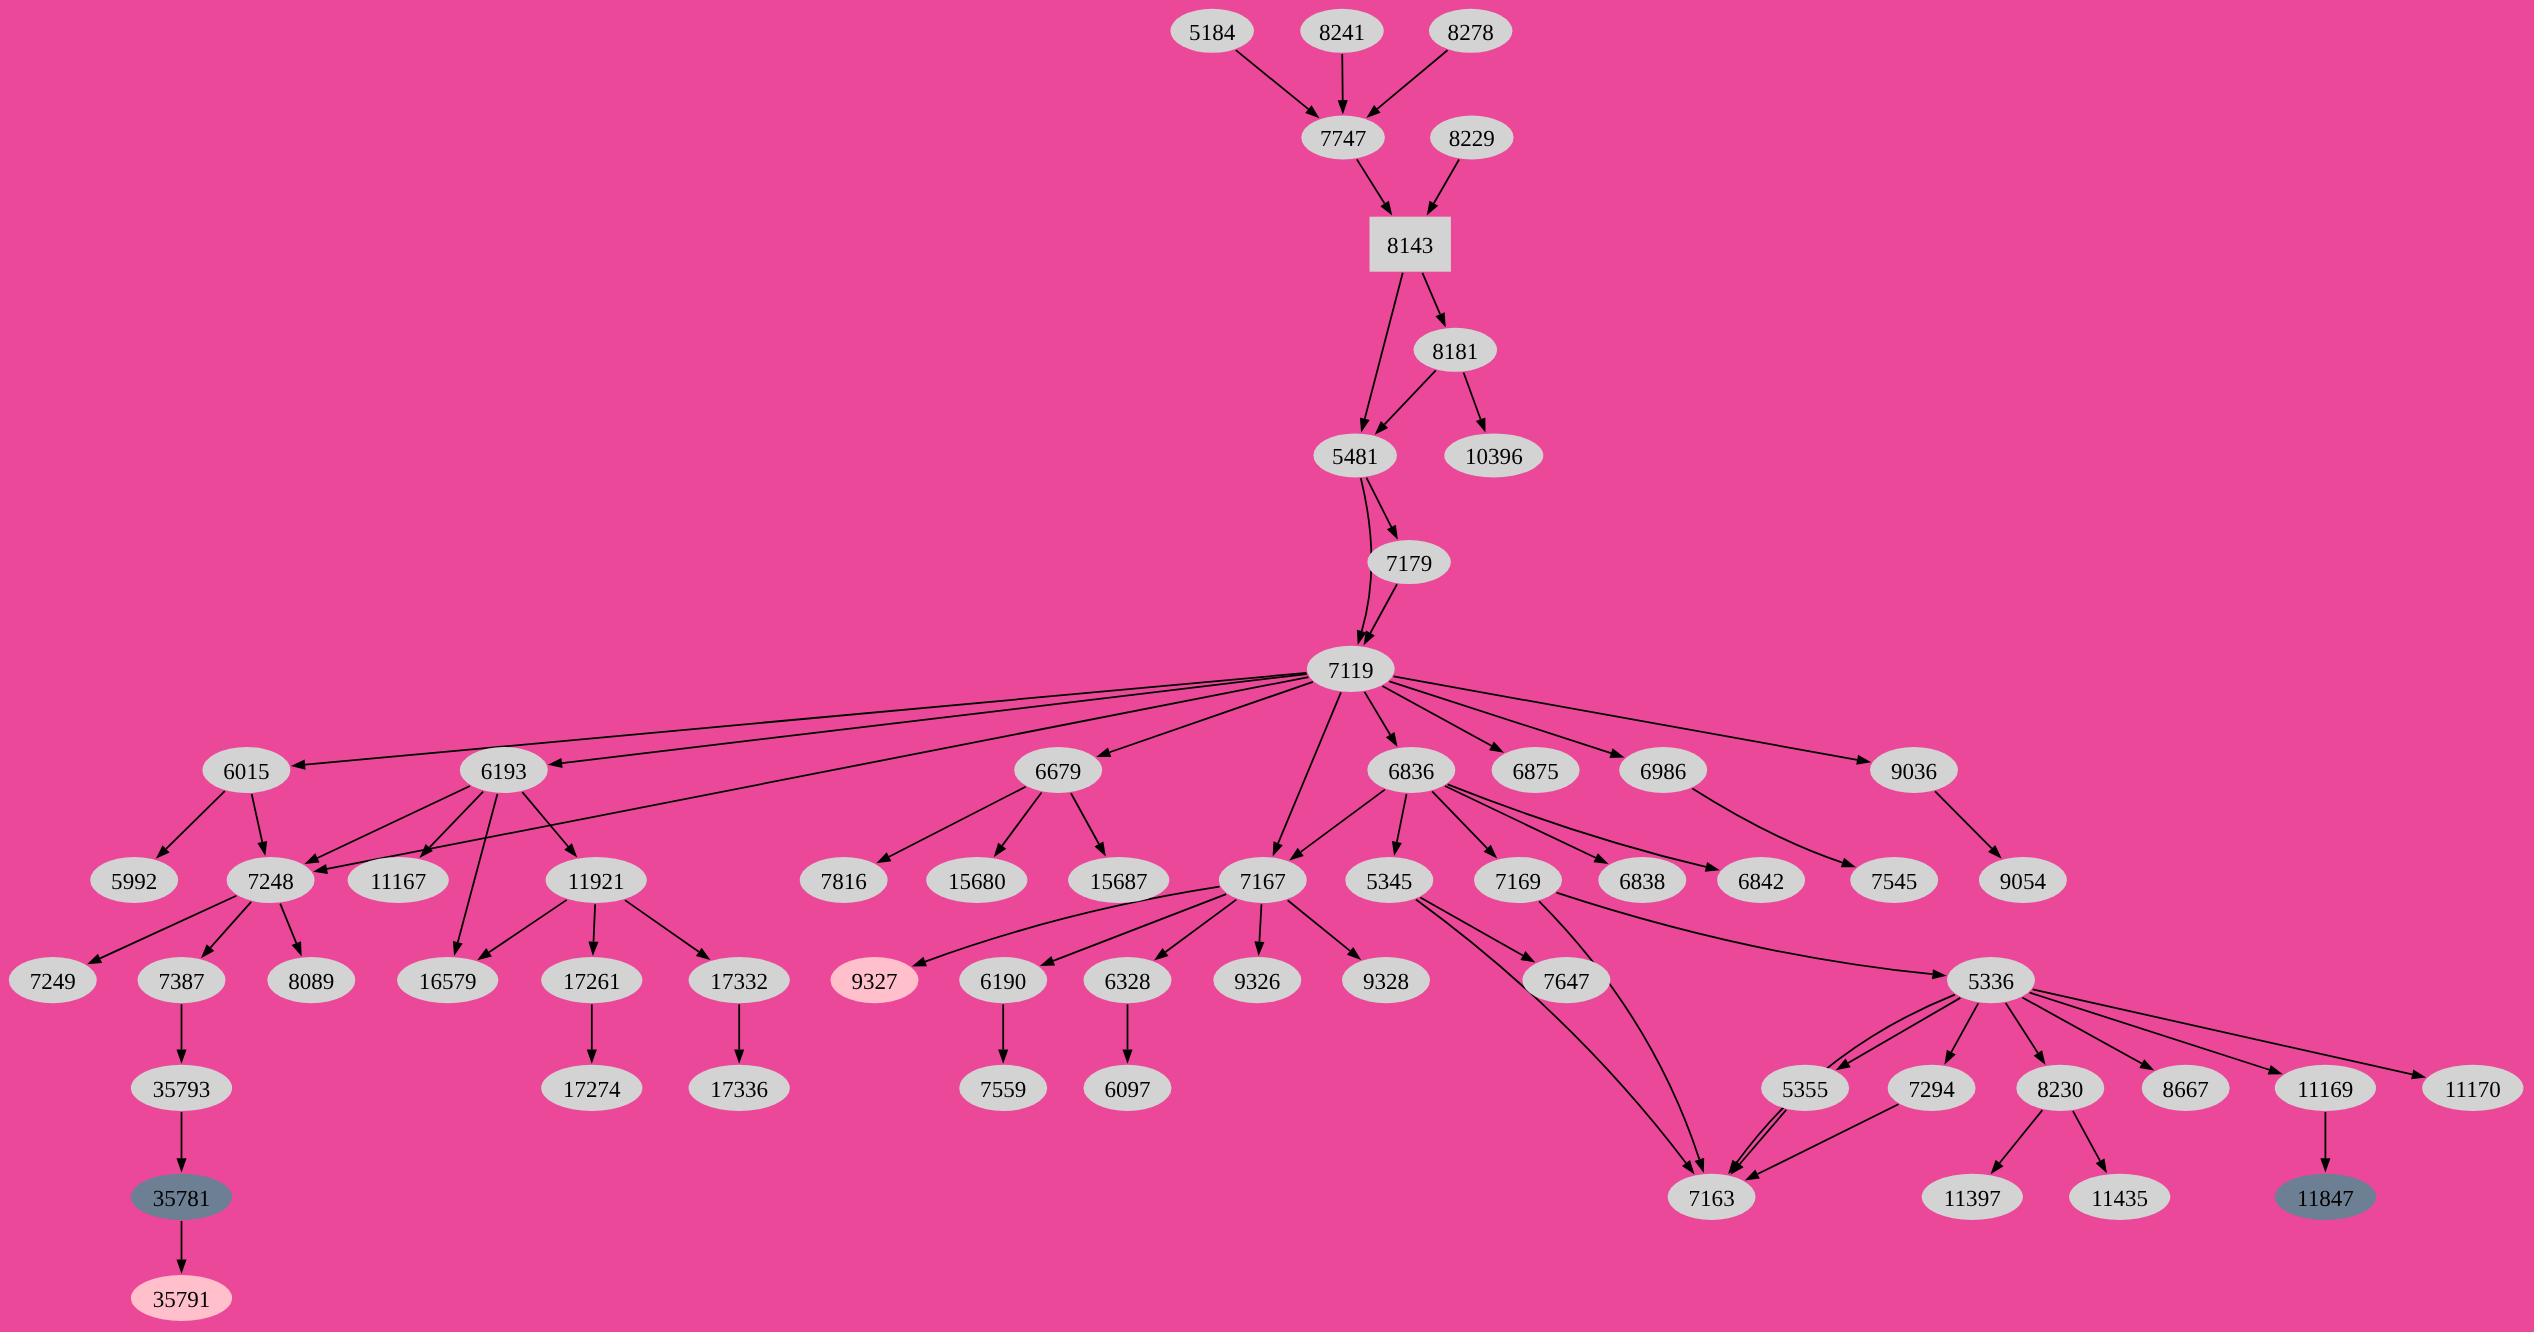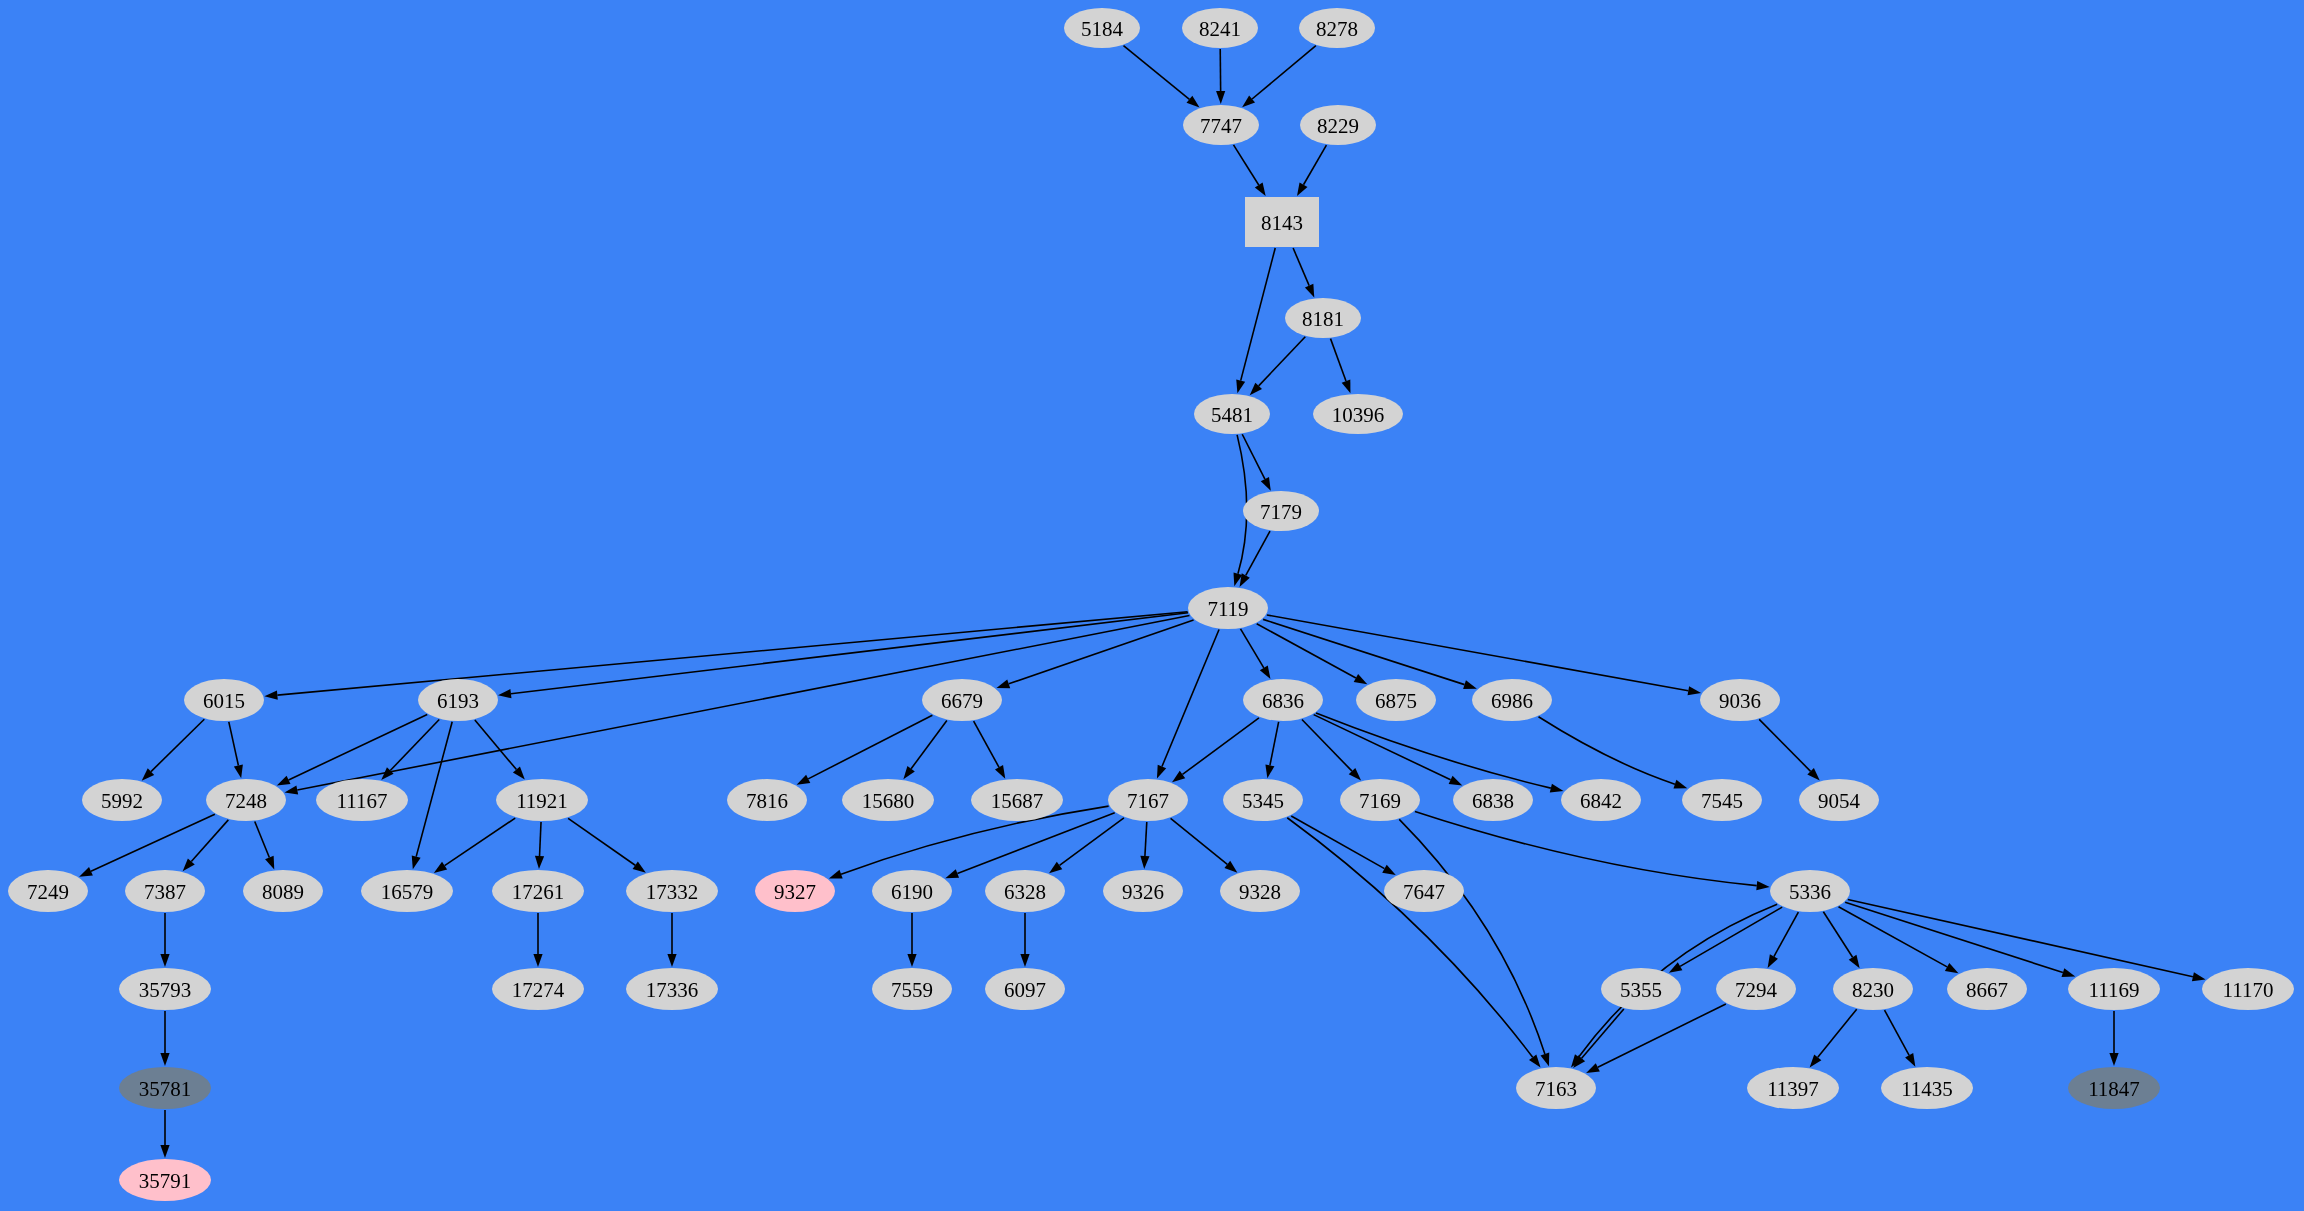--- a/index.html
+++ b/index.html
@@ -4,21 +4,21 @@
 <style>
   html, body {
     margin: 0;
     padding: 0;
     background: #ffffff;
   }
   #graph-root {
     position: relative;
     width: 2304px;
     height: 1211px;
-    background: #3b82f6;
+    background: #ec4899;
     font-family: "Liberation Serif", "DejaVu Serif", serif;
   }
   svg#dag {
     display: block;
     width: 2304px;
     height: 1211px;
   }
   .node-shape {
     stroke: none;
   }

